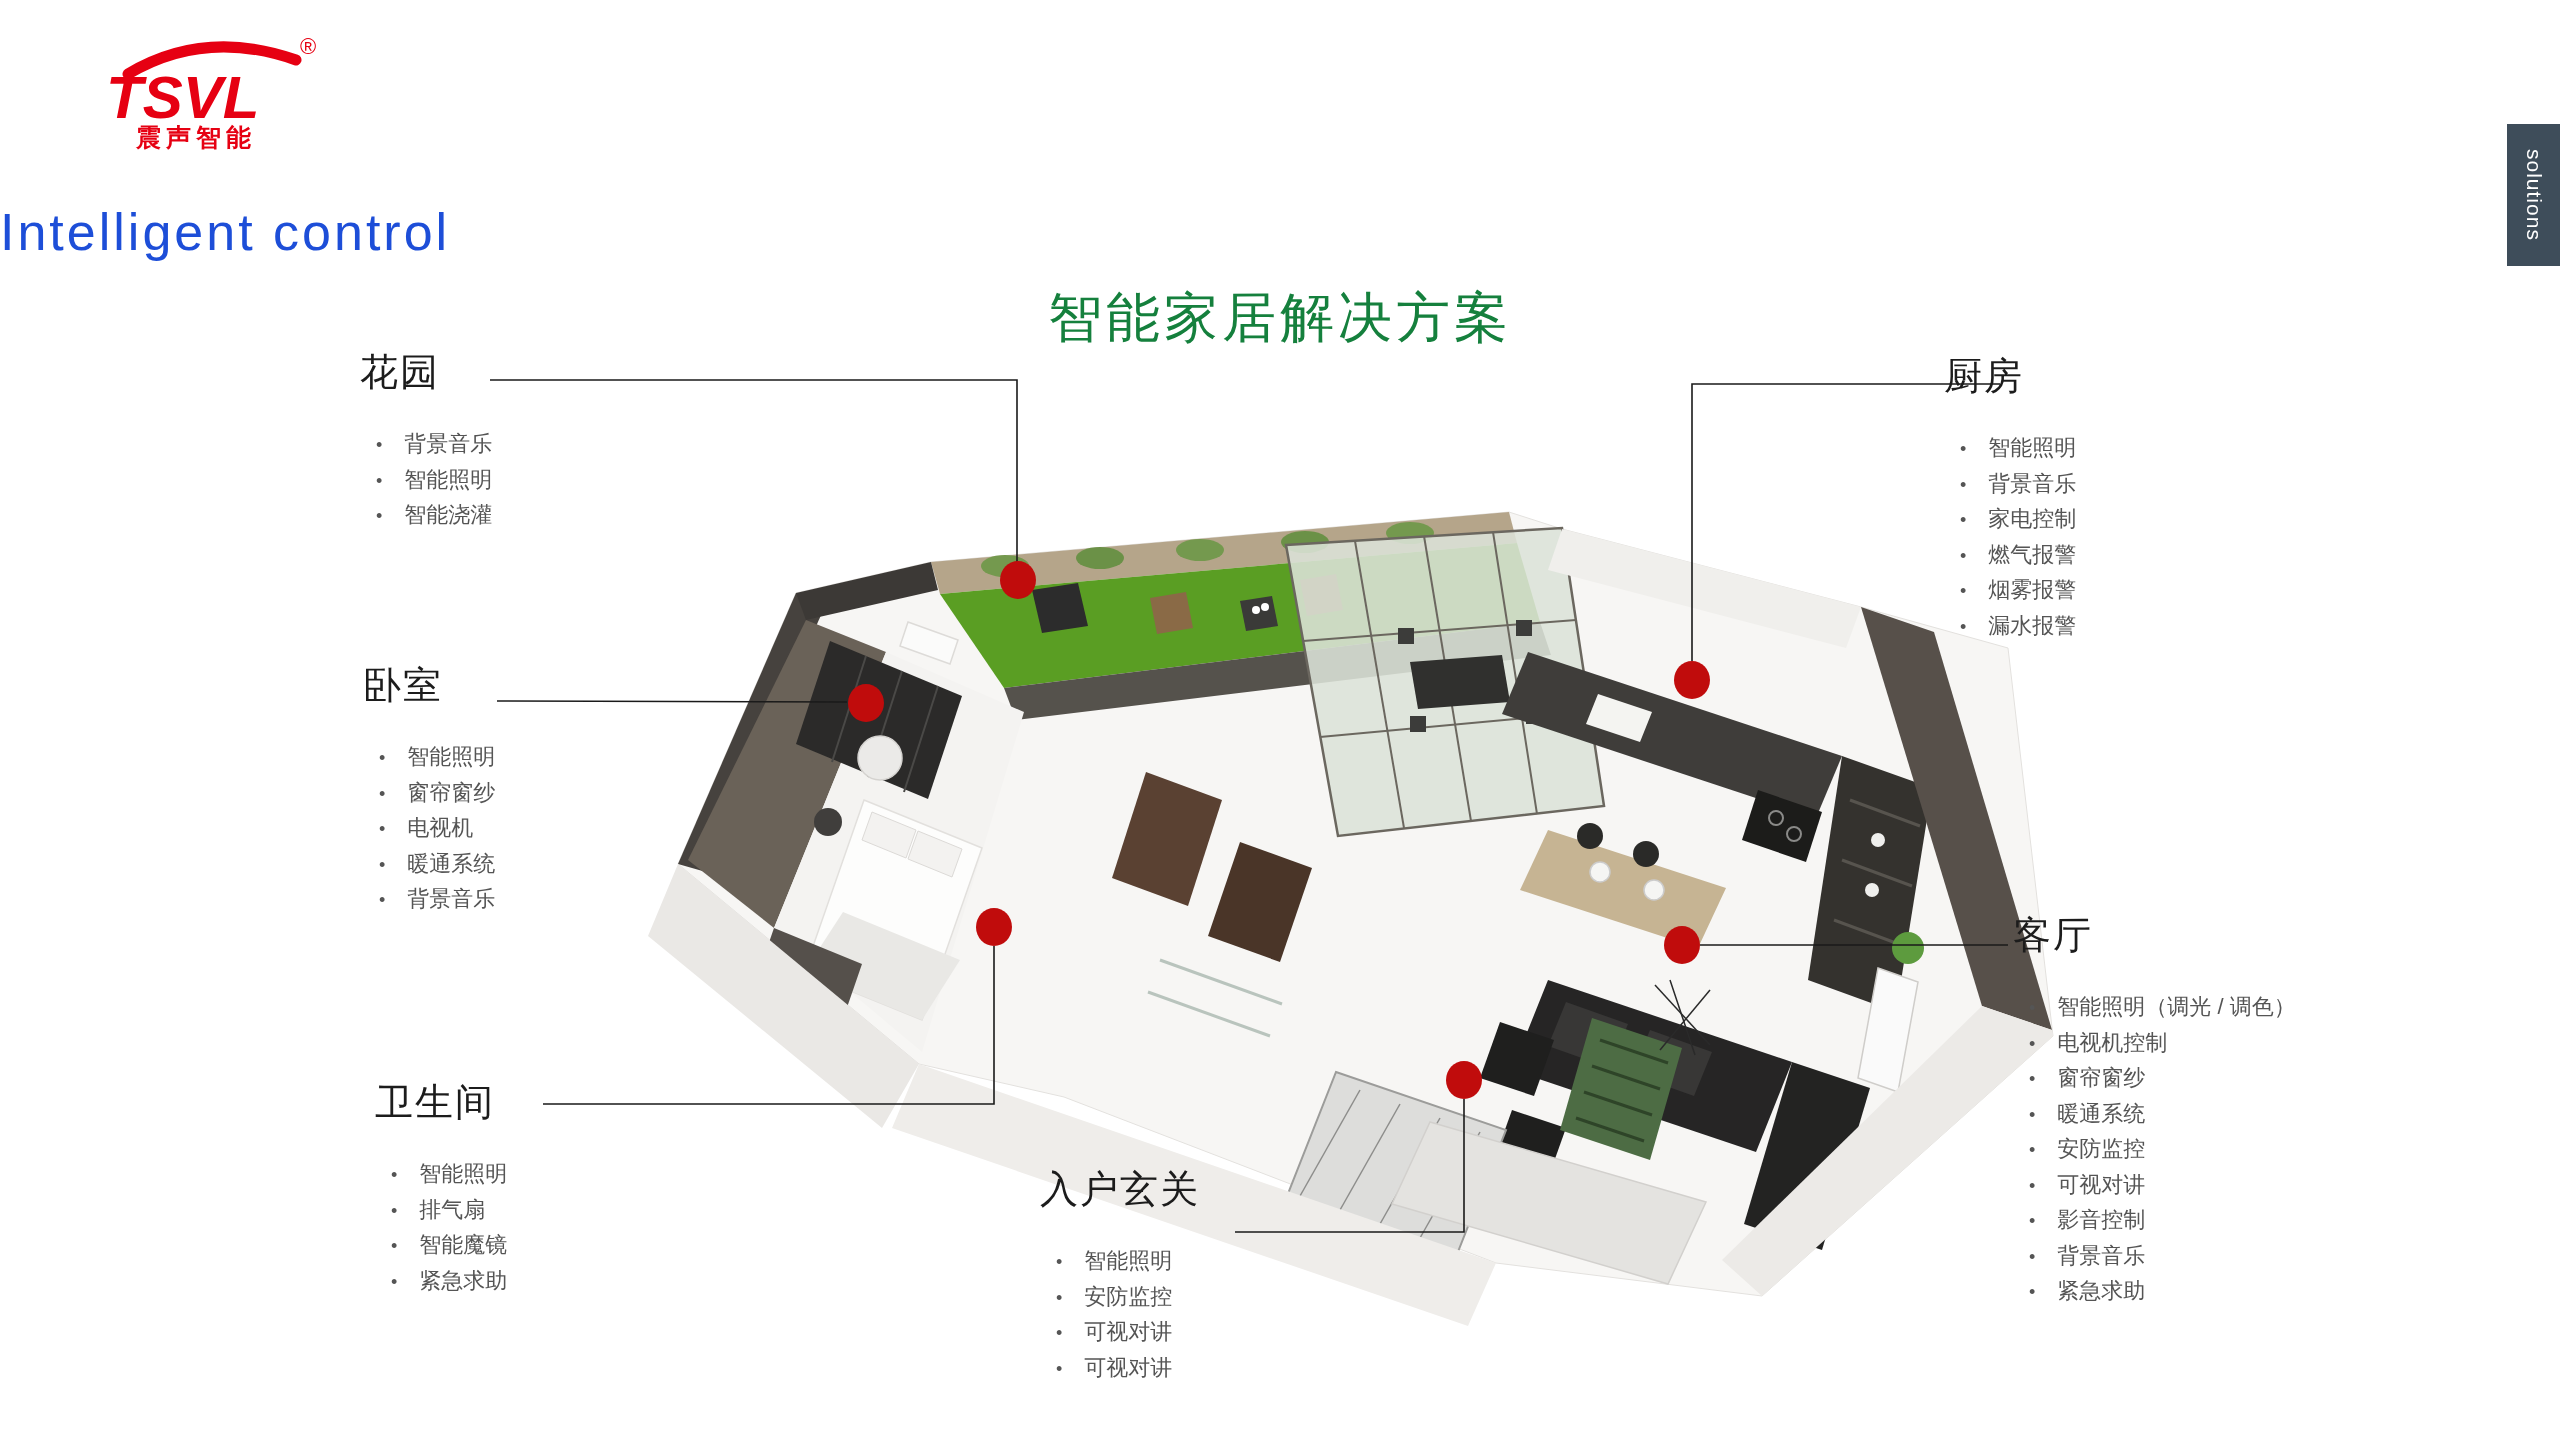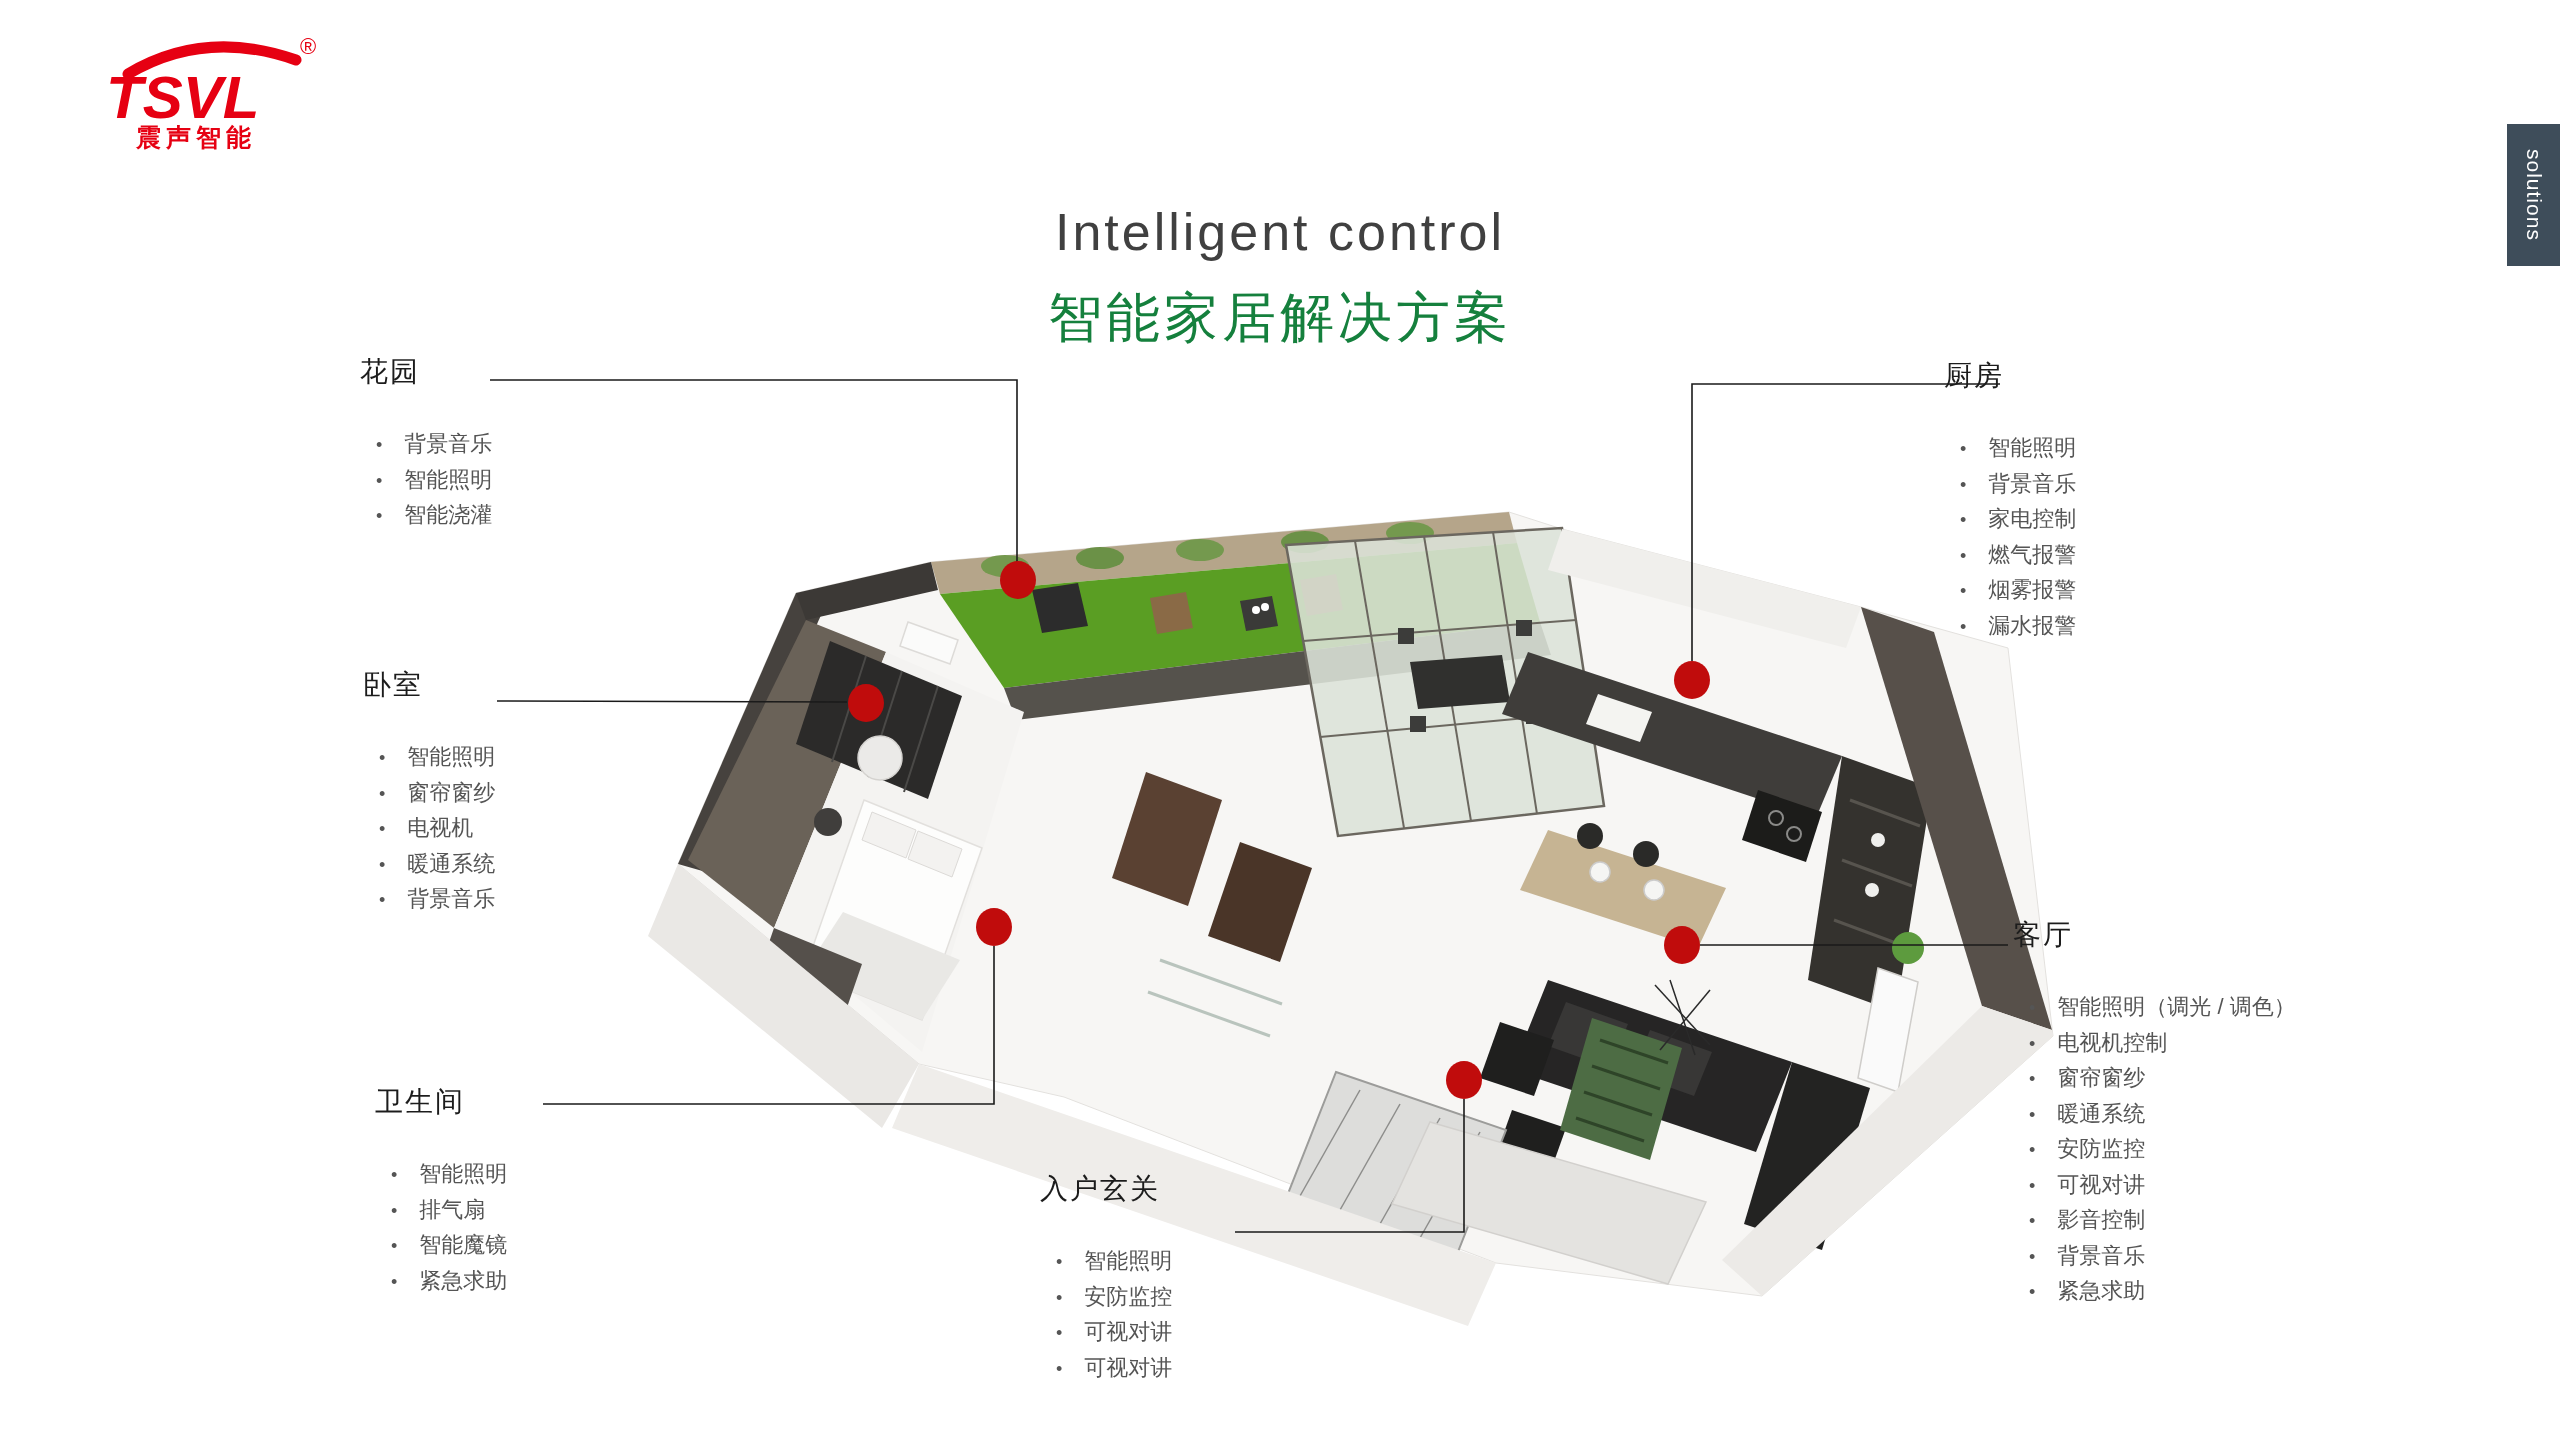--- a/index.html
+++ b/index.html
@@ -5,37 +5,37 @@
   html,body{margin:0;padding:0;}
   body{
     width:2560px;height:1440px;position:relative;overflow:hidden;
     background:#ffffff;
     font-family:"Liberation Sans","DejaVu Sans",sans-serif;
   }
   
   .logo{position:absolute;left:100px;top:22px;width:240px;height:130px;}
   
   .title-en{
-    position:absolute;left:0;top:202px;width:2560px;text-align:center;
-    font-size:52px;letter-spacing:3px;color:#404040;font-weight:400;
+    position:absolute;left:0;top:202px;width:2560px;
+    font-size:52px;letter-spacing:3px;color:#1d4ed8;font-weight:400;
   }
   .title-zh{
     position:absolute;left:0;top:282px;width:2560px;text-align:center;
     font-size:54px;letter-spacing:4px;color:#15803d;font-weight:500;
   }
   
   .side-tab{
     position:absolute;right:0;top:124px;width:53px;height:142px;
     background:#3e4d5a;color:#ffffff;display:flex;align-items:center;justify-content:center;
     writing-mode:vertical-rl;font-size:21px;letter-spacing:1px;cursor:pointer;
   }
   
   .section{position:absolute;z-index:5;}
   .section h2{
-    margin:0;font-size:28px;line-height:46px;font-weight:500;
+    margin:0;font-size:38px;line-height:46px;font-weight:500;
     color:#1c1c1c;letter-spacing:2px;white-space:nowrap;
   }
   .section ul{list-style:none;margin:32px 0 0 16px;padding:0;}
   .section li{
     display:flex;align-items:baseline;font-size:22px;line-height:33.5px;
     color:#555555;white-space:nowrap;
   }
   .section li .bullet{margin-right:22px;font-size:18px;color:#555555;}
   
   svg.layer{position:absolute;left:0;top:0;width:2560px;height:1440px;}

